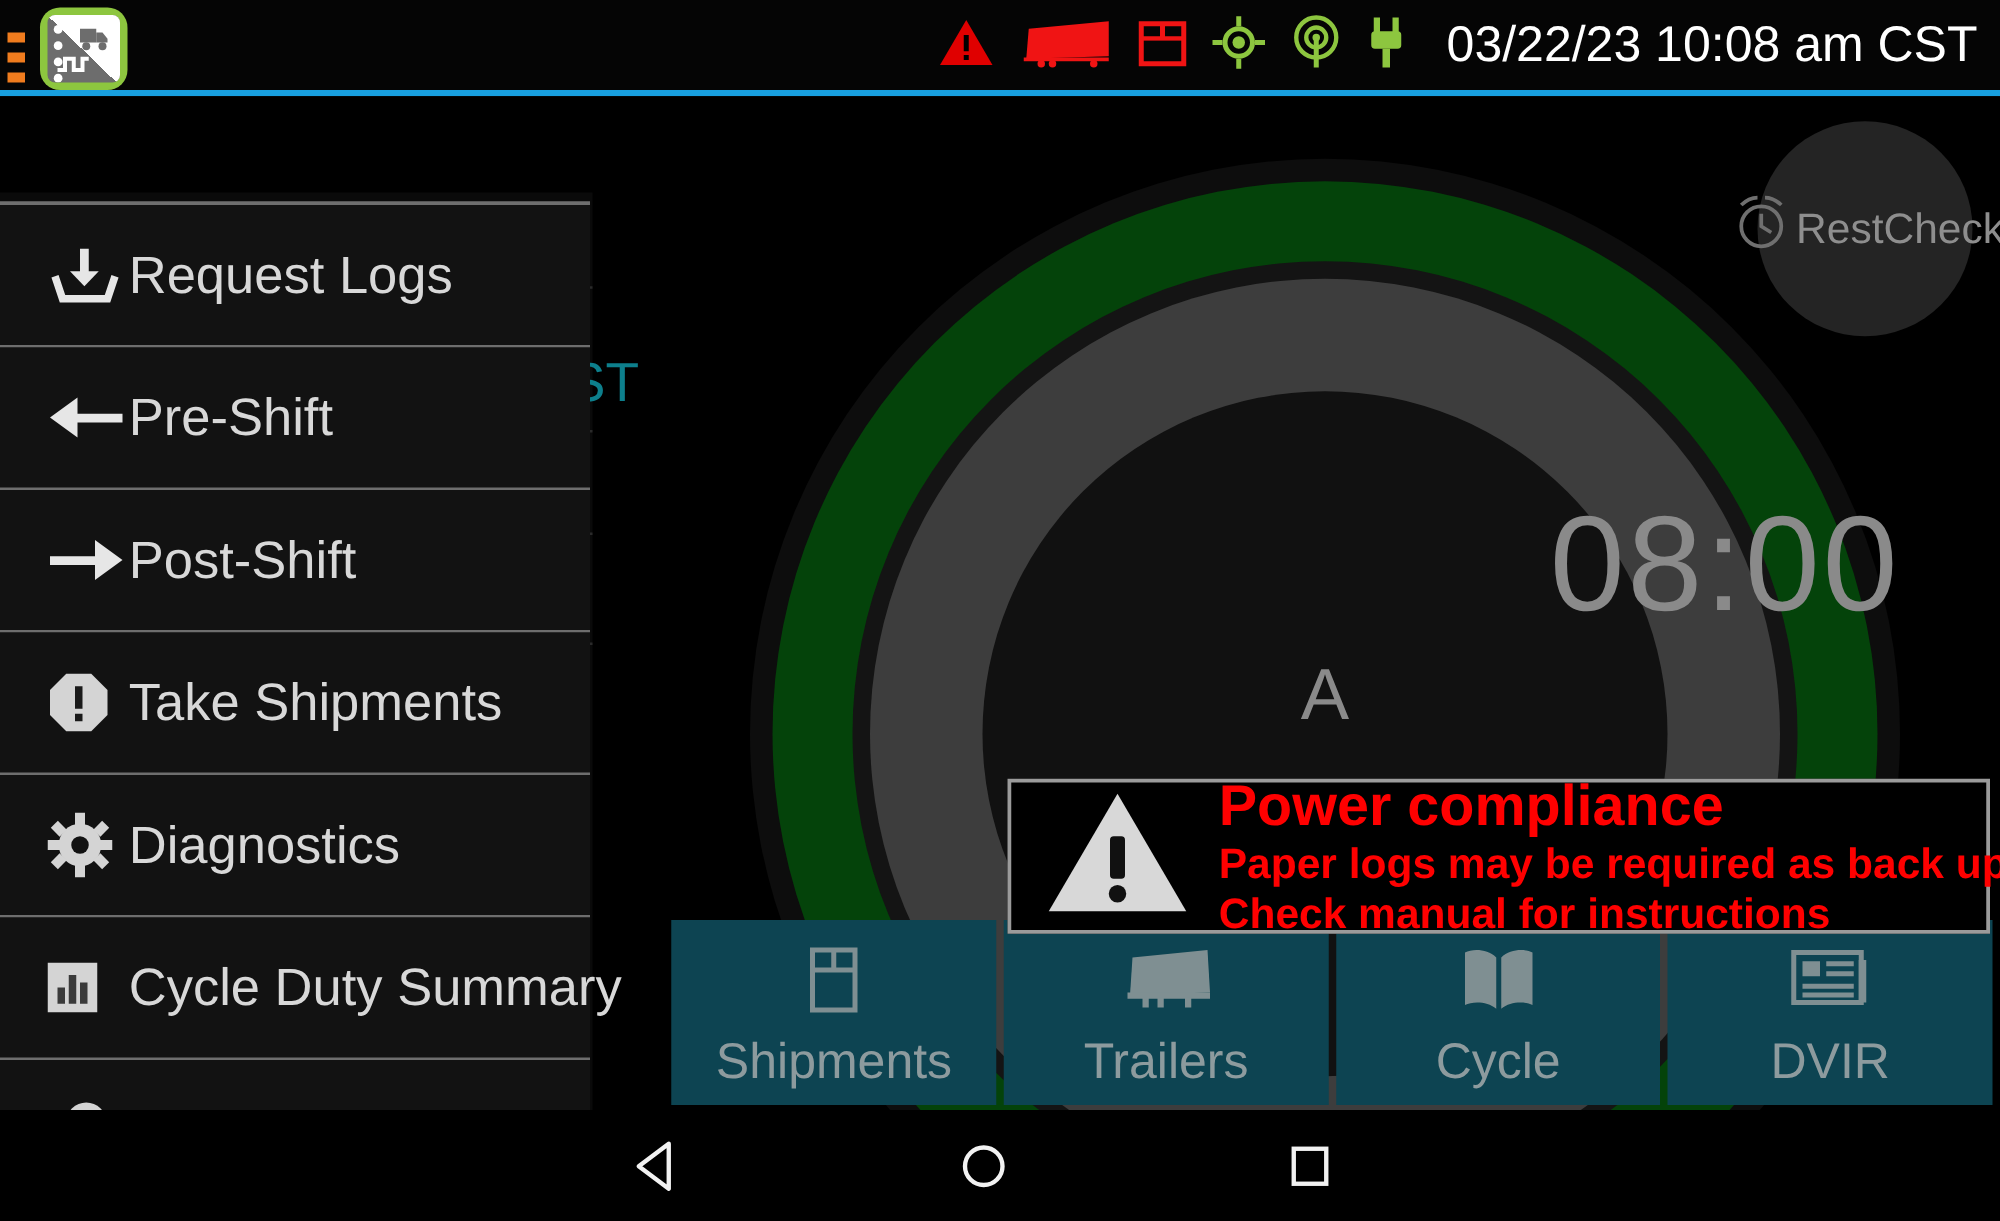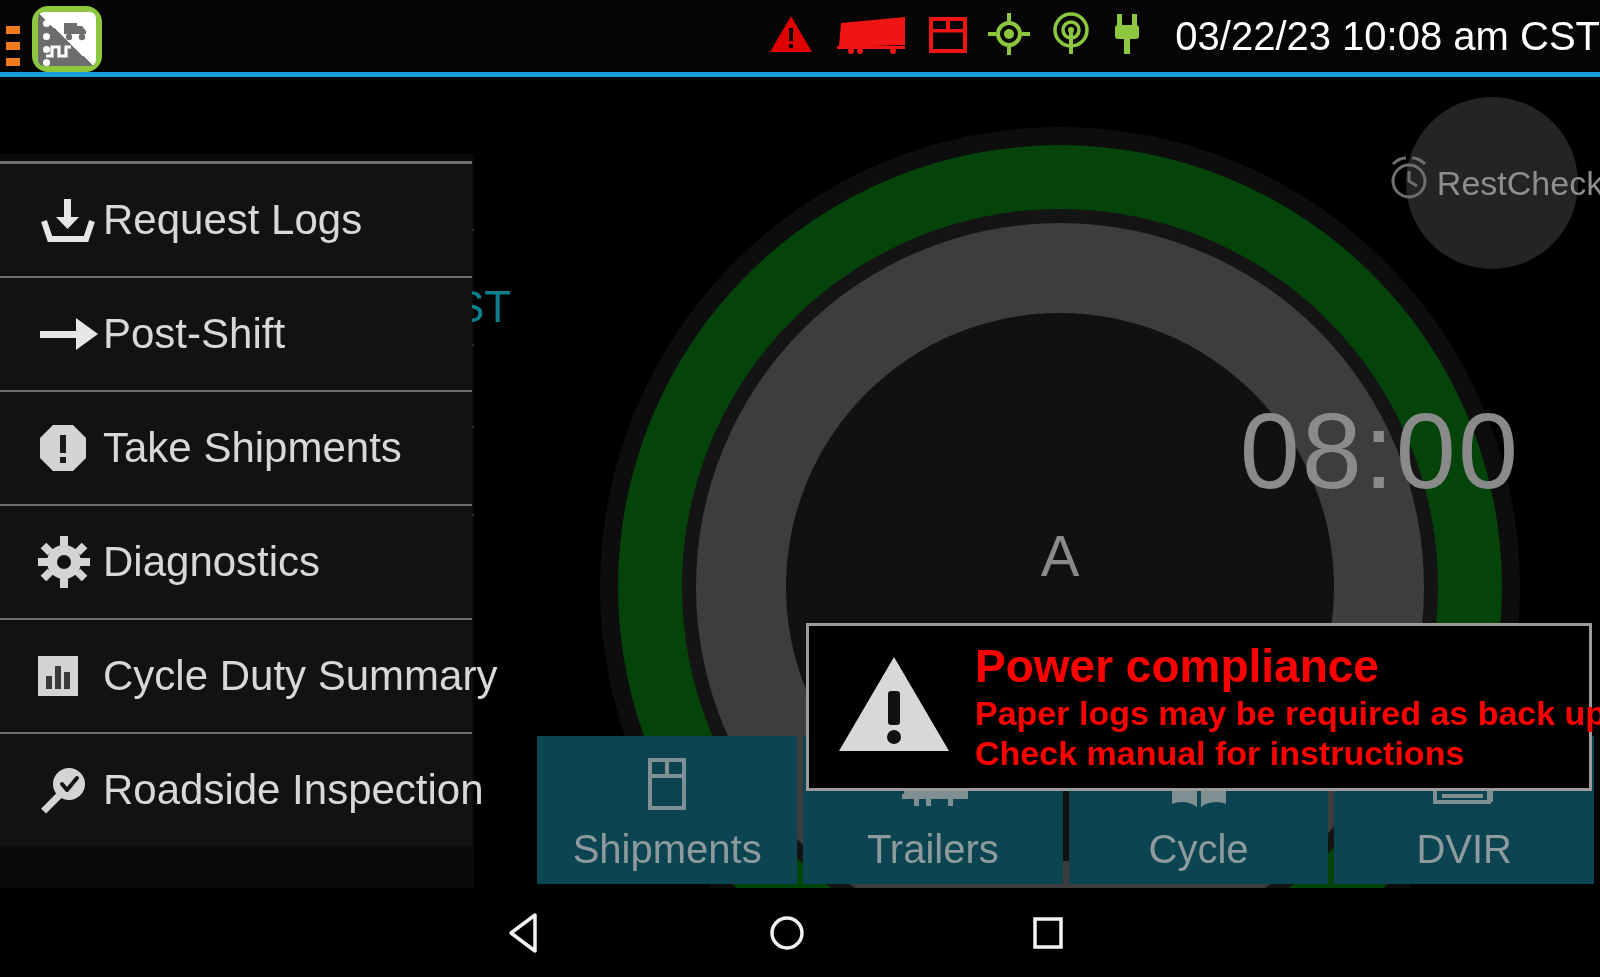--- a/index.html
+++ b/index.html
@@ -87,21 +87,21 @@
     display: block;
     width: 7px; height: 7px;
     border-radius: 50%;
     background: #ffffff;
     margin-left: 3px;
   }
   #app-logo svg { position: absolute; left: 0; top: 0; }
 
   #statusbar {
     position: absolute;
-    right: 0; top: 0;
+    right: 18px; top: 0;
     height: 72px;
     display: flex;
     align-items: center;
     gap: 18px;
     text-align: center;
   }
   #statusbar .sicon { display: block; }
   #clock {
     color: #ffffff;
     font-size: 40px;
@@ -265,21 +265,21 @@
     white-space: nowrap;
     margin-left: 1px;
   }
 
   
   #alert {
     position: absolute;
     left: 806px;
     top: 546px;
     width: 786px;
-    height: 168px;
+    height: 124px;
     background: #000000;
     border: 3px solid #9b9b9b;
     display: flex;
     align-items: center;
     z-index: 60;
     box-sizing: border-box;
   }
   #alert .alert-icon {
     flex: 0 0 auto;
     margin: 0 22px 0 26px;
@@ -564,20 +564,29 @@
         <span class="mi-icon">
           <svg width="60" height="46" viewBox="0 0 60 46">
             <rect x="26" y="2" width="7" height="22" fill="#e6e6e6"></rect>
             <path d="M18 20 L29.5 32 L41 20 Z" fill="#e6e6e6"></path>
             <path d="M6 24 L12 42 L48 42 L54 24" fill="none" stroke="#e6e6e6" stroke-width="6" stroke-linejoin="miter"></path>
           </svg>
         </span>
         <span class="mi-label">Request Logs</span>
       </div>
 
+      <div class="menu-item">
+        <span class="mi-icon">
+          <svg width="62" height="42" viewBox="0 0 62 42">
+            <rect x="14" y="18" width="46" height="7" fill="#e6e6e6"></rect>
+            <path d="M2 21 L24 5 L24 37 Z" fill="#e6e6e6"></path>
+          </svg>
+        </span>
+        <span class="mi-label">Pre-Shift</span>
+      </div>
 
       <div class="menu-item">
         <span class="mi-icon">
           <svg width="62" height="42" viewBox="0 0 62 42">
             <rect x="2" y="18" width="46" height="7" fill="#e6e6e6"></rect>
             <path d="M60 21 L38 5 L38 37 Z" fill="#e6e6e6"></path>
           </svg>
         </span>
         <span class="mi-label">Post-Shift</span>
       </div>

